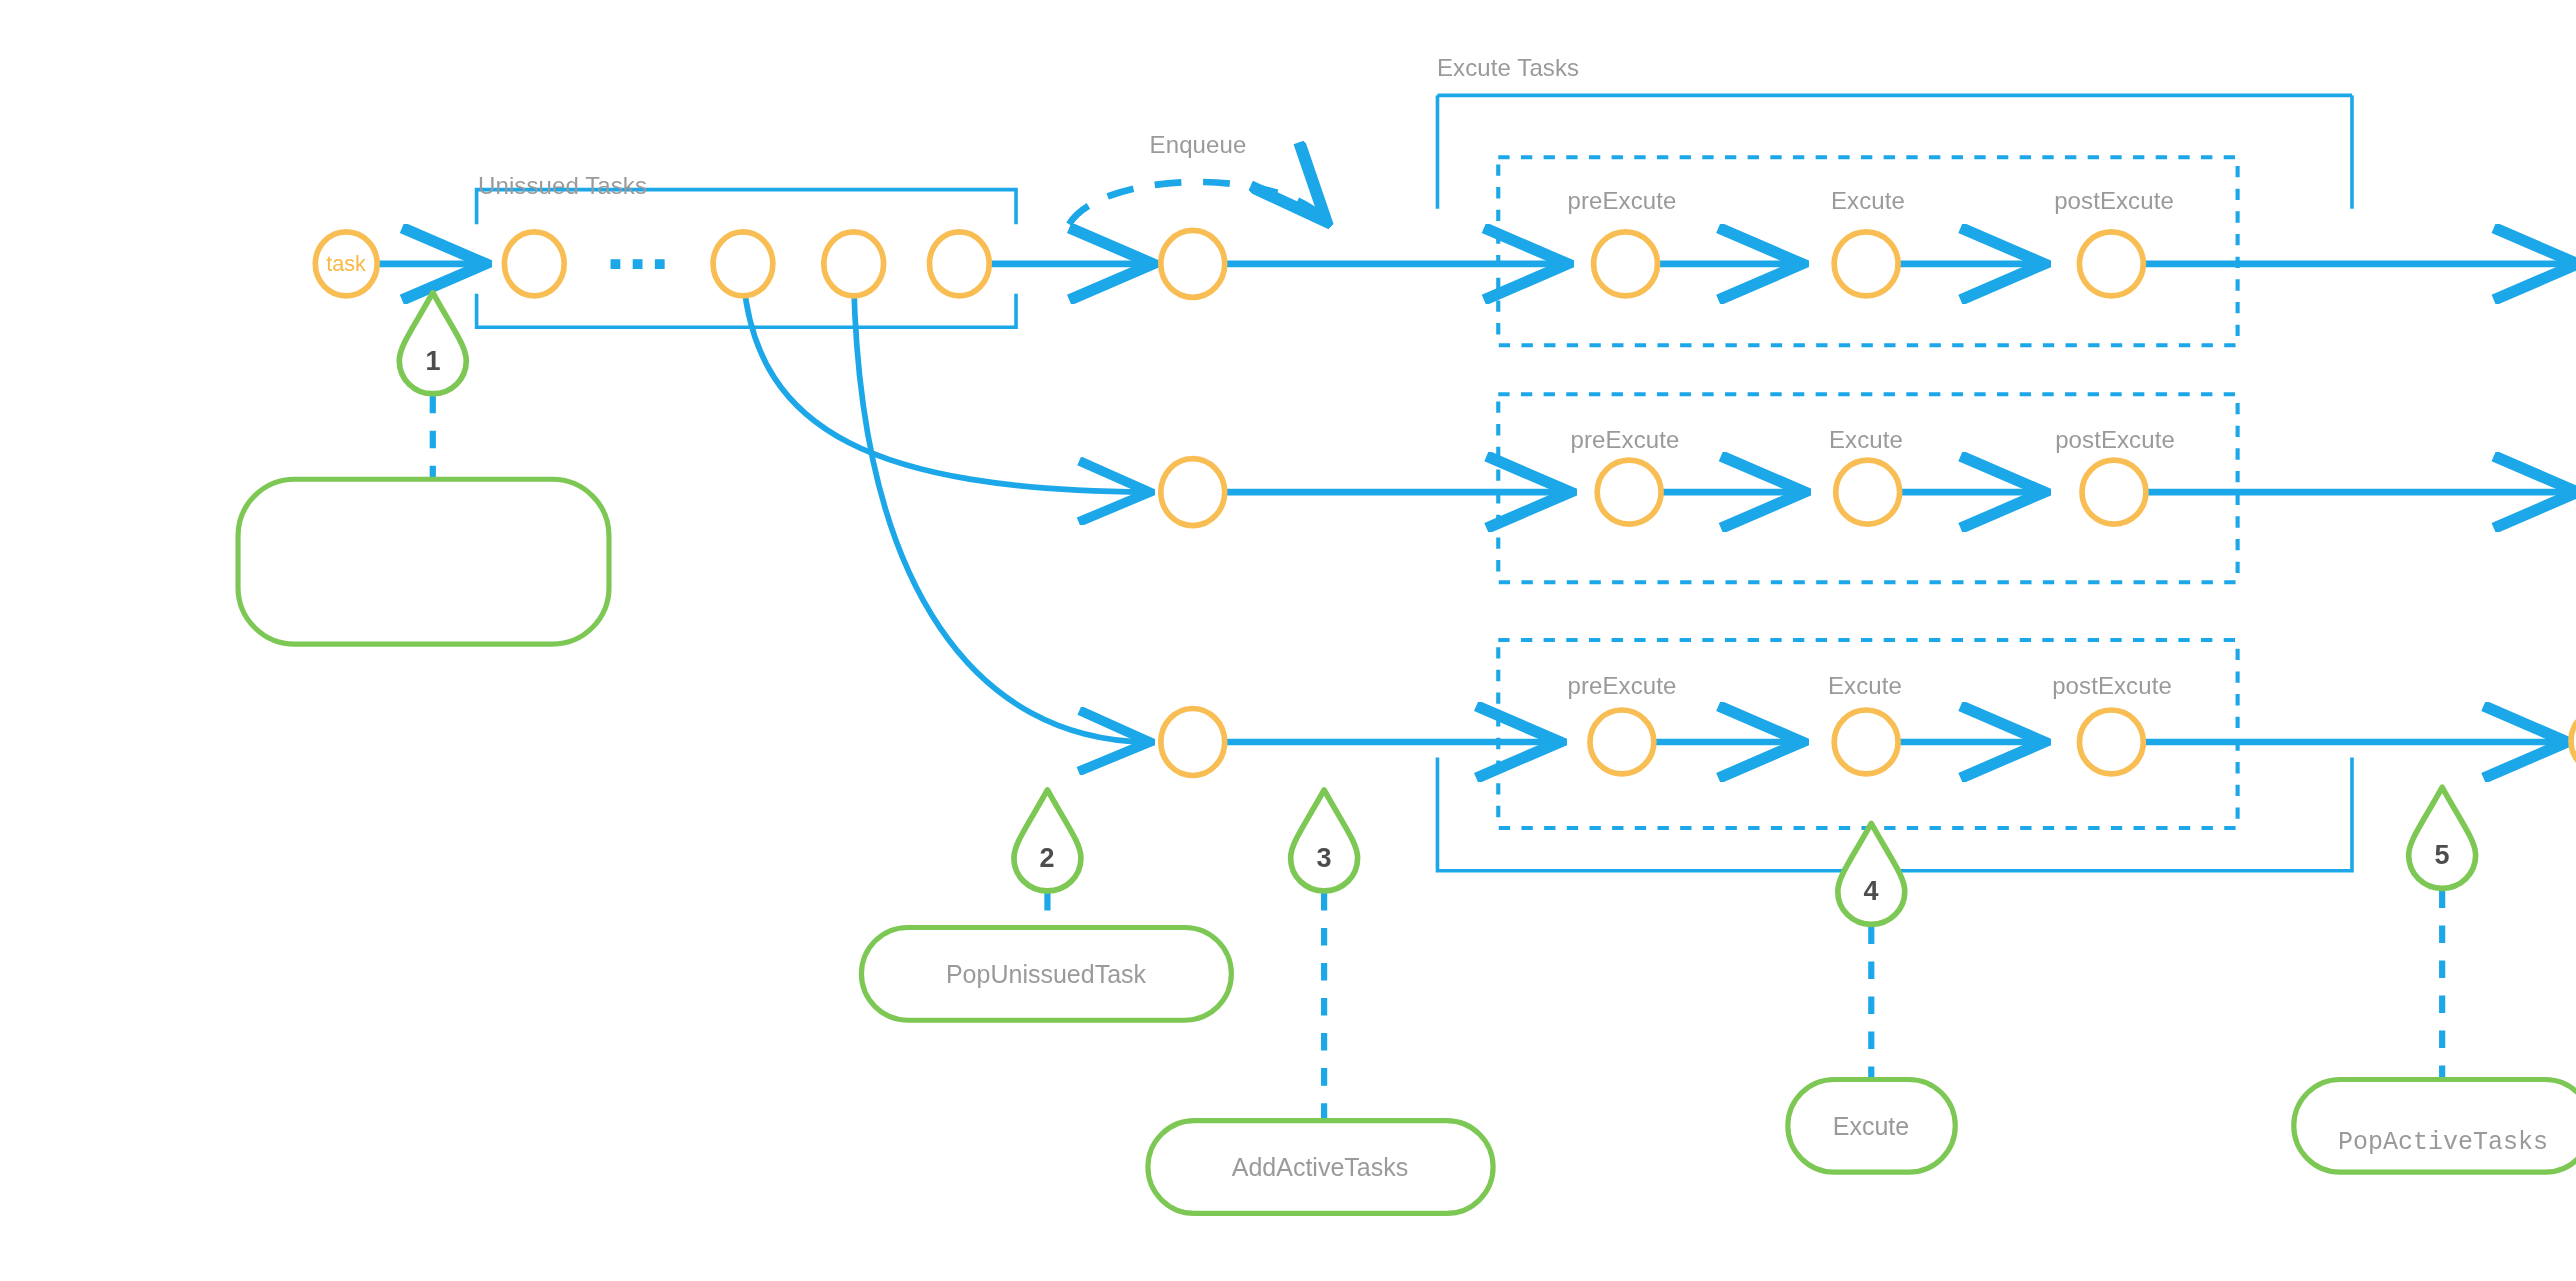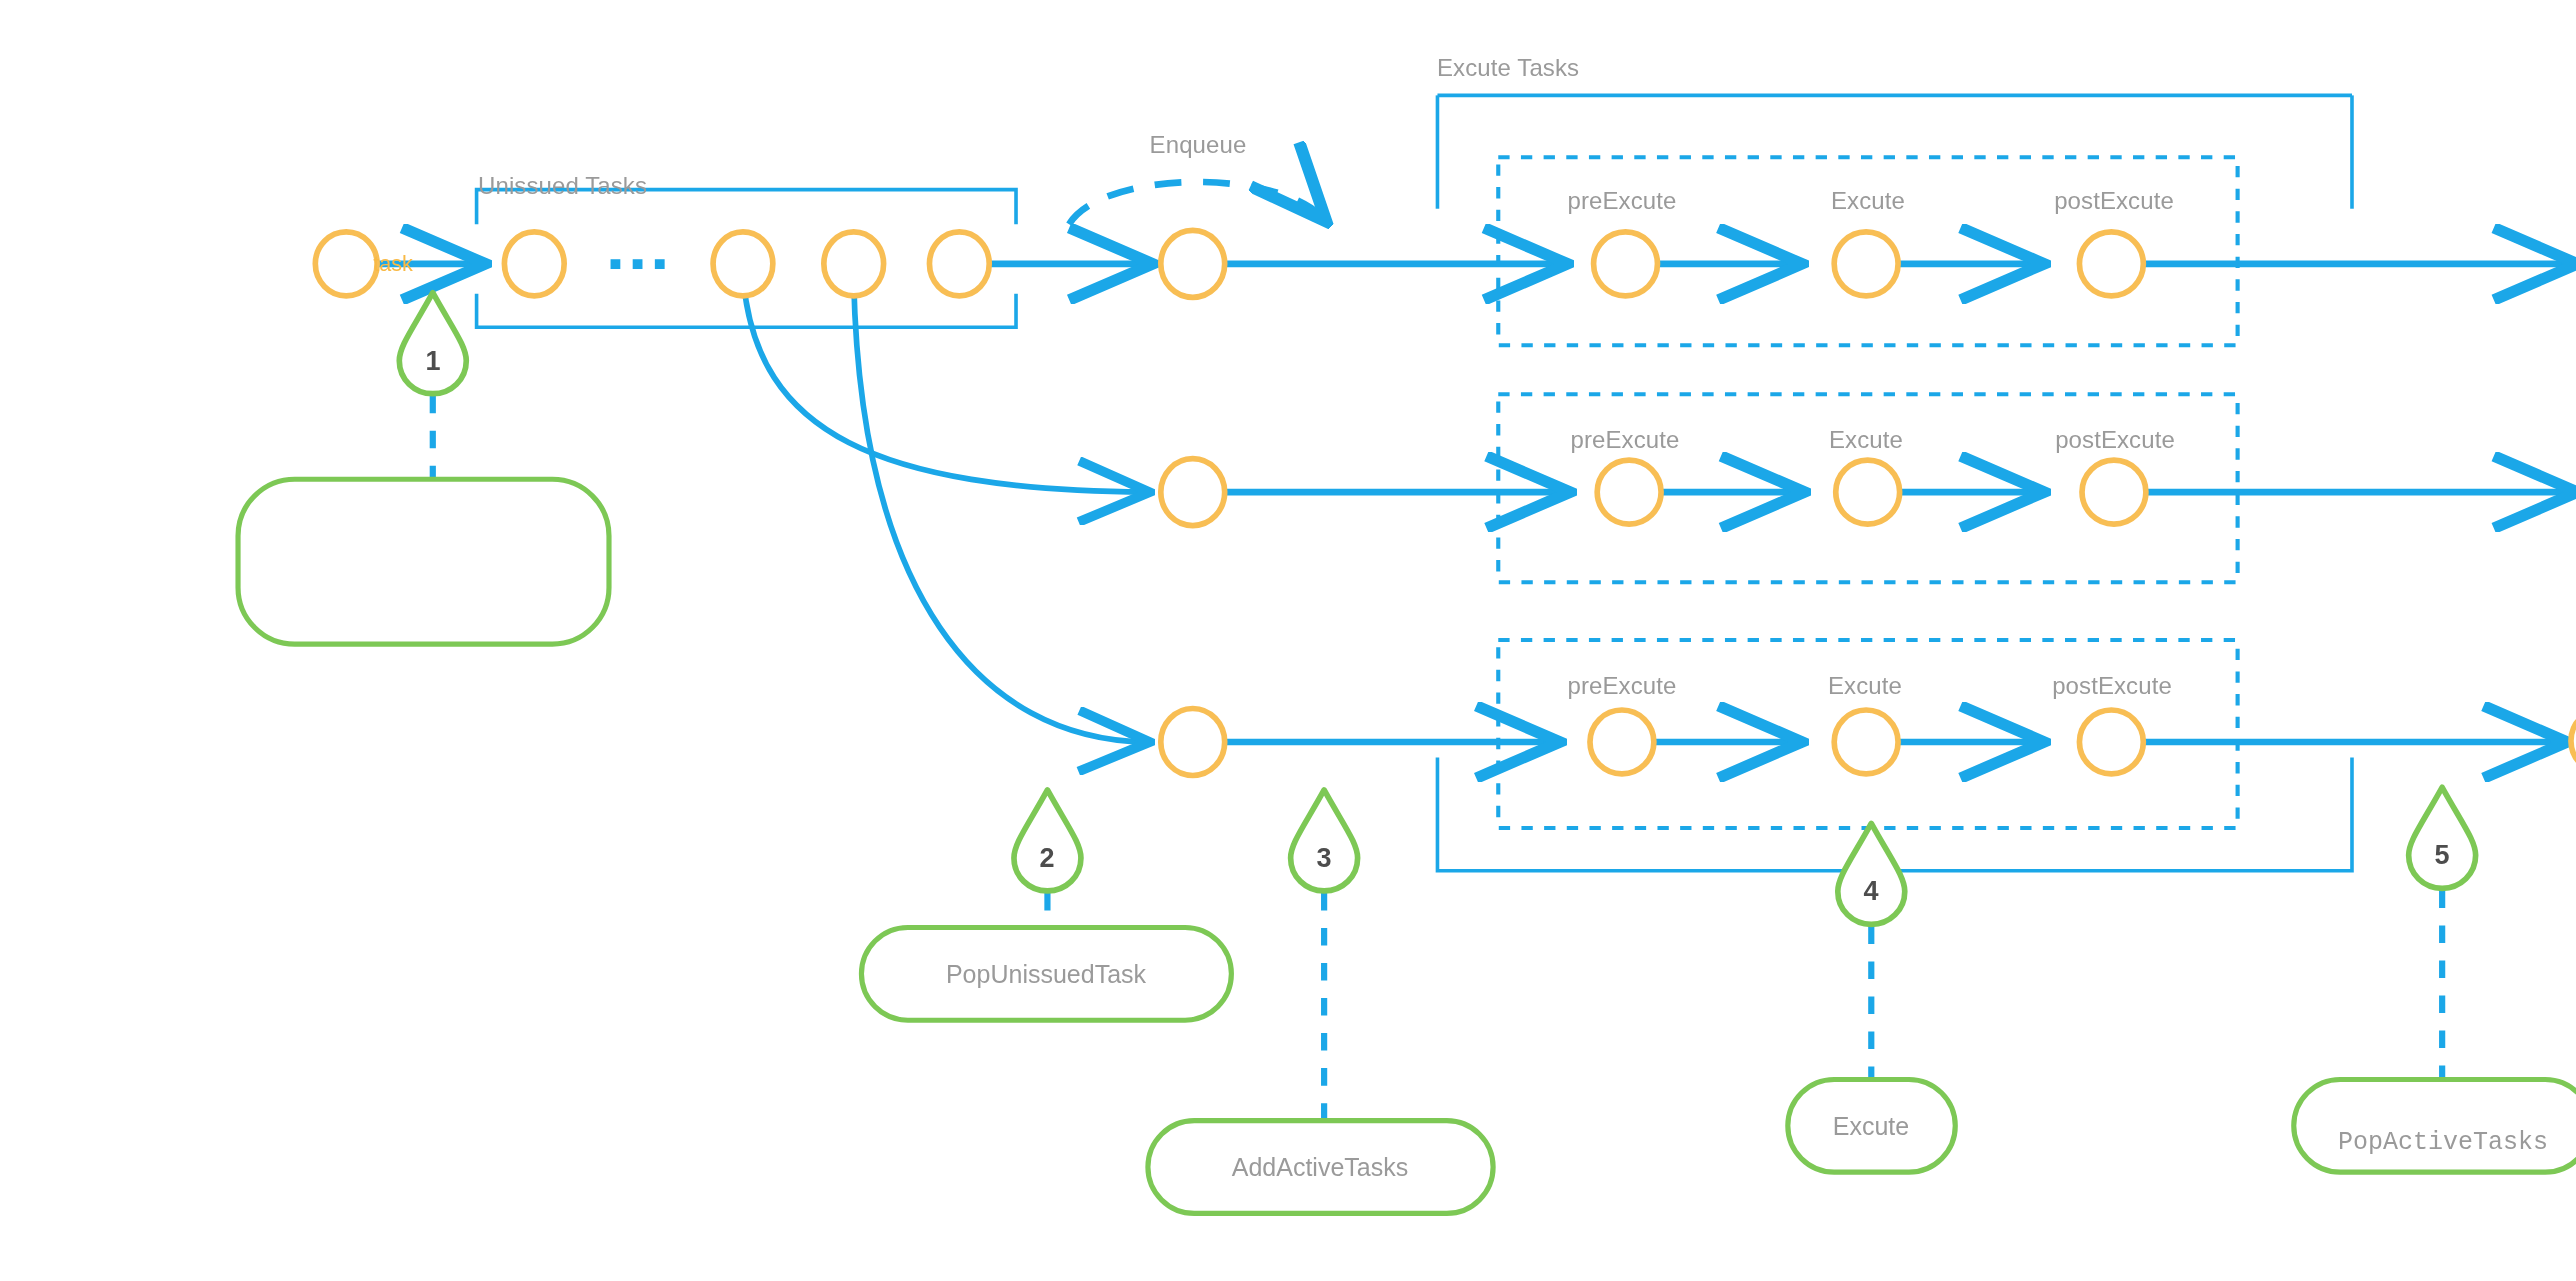--- a/index.html
+++ b/index.html
@@ -202,21 +202,21 @@
     </g>
     <g>
       <rect x="4452" y="2095" width="578" height="180" rx="90" ry="90" fill="#ffffff" stroke="#7DC855" stroke-width="10"></rect>
     </g>
   </svg>
 
   <div class="lbl" style="left:478px;top:172px;">Unissued Tasks</div>
   <div class="lbl" style="left:1437px;top:54px;">Excute Tasks</div>
   <div class="lbl center" style="left:1198px;top:131px;">Enqueue</div>
 
-  <div class="tasktext" style="left:346px;top:264px;margin-left:47px;">task</div>
+  <div class="tasktext" style="left:346px;top:264px;">task</div>
 
   <div class="lbl center" style="left:1622px;top:187px;">preExcute</div>
   <div class="lbl center" style="left:1868px;top:187px;">Excute</div>
   <div class="lbl center" style="left:2114px;top:187px;">postExcute</div>
 
   <div class="lbl center" style="left:1625px;top:426px;">preExcute</div>
   <div class="lbl center" style="left:1866px;top:426px;">Excute</div>
   <div class="lbl center" style="left:2115px;top:426px;">postExcute</div>
 
   <div class="lbl center" style="left:1622px;top:672px;">preExcute</div>

